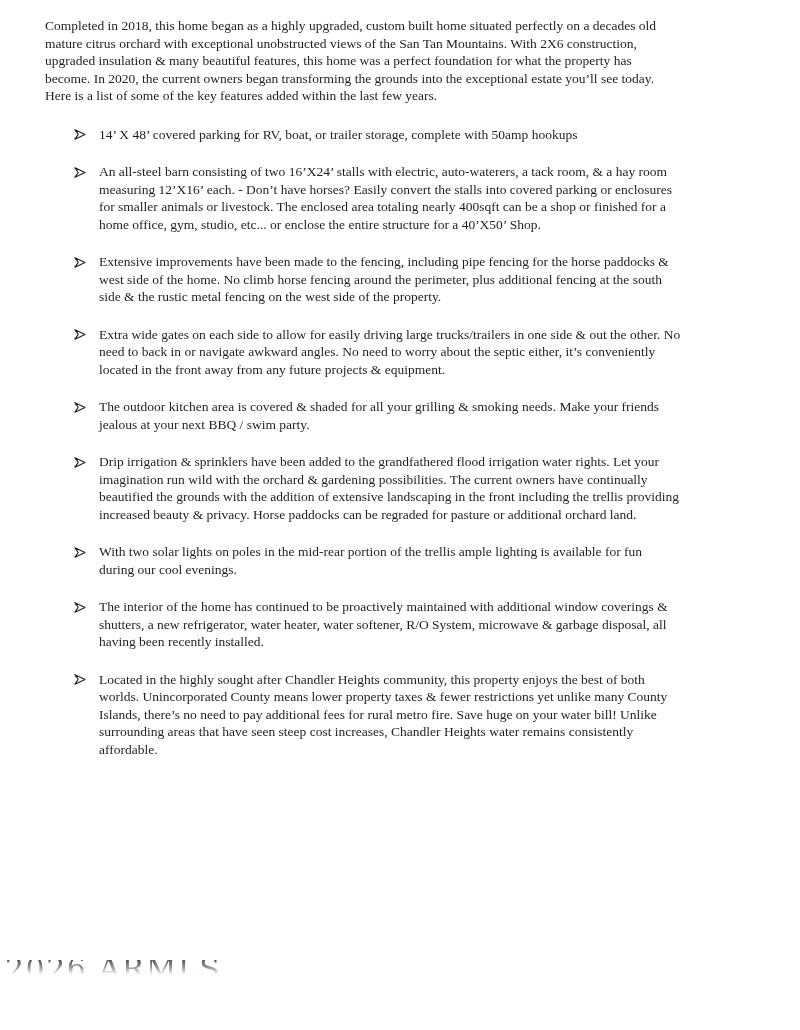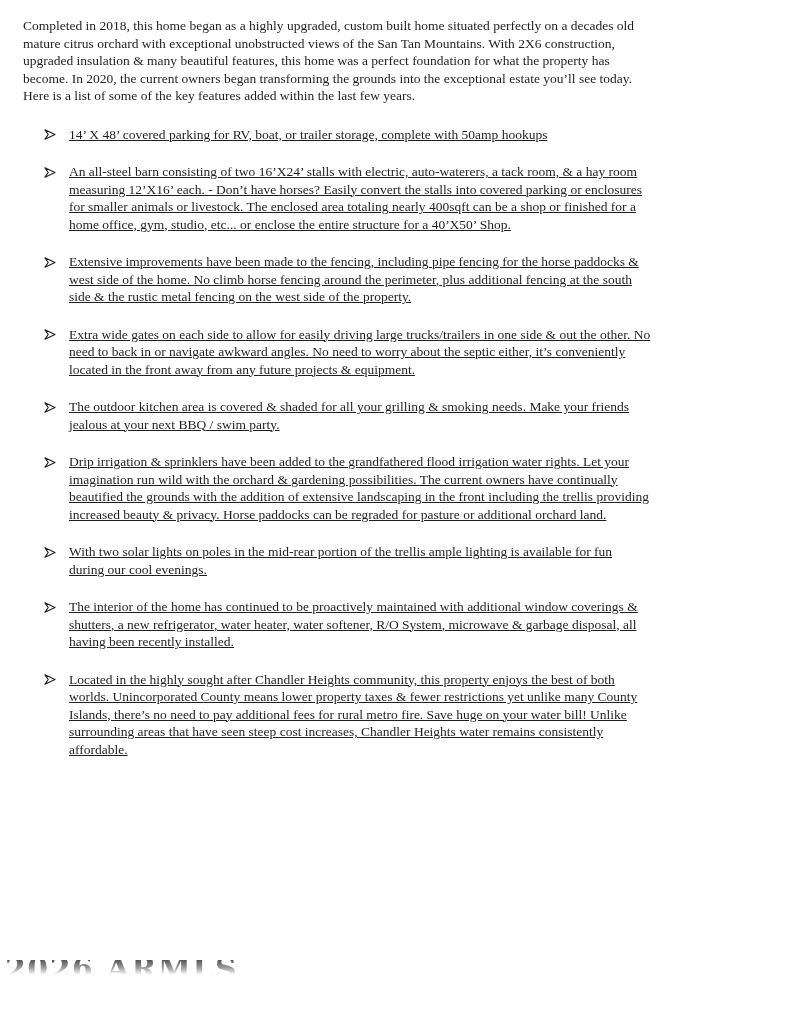--- a/index.html
+++ b/index.html
@@ -6,37 +6,36 @@
   body {
     width: 800px;
     height: 1030px;
     background: #ffffff;
     position: relative;
     overflow: hidden;
   }
   .page {
     position: absolute;
     inset: 0;
-    padding: 17px 20px 0 23px;
+    padding: 17px 20px 0 45px;
     box-sizing: border-box;
     font-family: "Liberation Serif", "DejaVu Serif", serif;
     font-size: 13.5px;
     line-height: 17.5px;
     color: #1f1f1f;
     -webkit-font-smoothing: antialiased;
   }
   .intro {
     margin: 0 0 21px 0;
     white-space: pre-line;
   }
   .features {
     list-style: none;
-    margin: 0;
+    margin: 8px;
     padding: 0;
-    text-decoration: underline;
   }
   .features li {
     position: relative;
     padding-left: 46px;
     margin: 0 0 20px 0;
   }
   .bullet-text {
     display: block;
     white-space: pre-line;
   }
@@ -47,21 +46,21 @@
     width: 12px;
     height: 11px;
   }
   .marker svg { display: block; }
   .watermark {
     position: absolute;
     left: 5px;
     top: 960px;
     font-family: "DejaVu Serif", serif;
     font-size: 30px;
-    font-weight: 700;
+    font-weight: 400;
     letter-spacing: 1.5px;
     color: #a6a6a6;
     background: linear-gradient(to bottom, #5a5a5a 4%, #9b9b9b 42%, rgba(255,255,255,0) 82%);
     -webkit-background-clip: text;
     background-clip: text;
     -webkit-text-fill-color: transparent;
   }
 </style>
 </head>
 <body>

